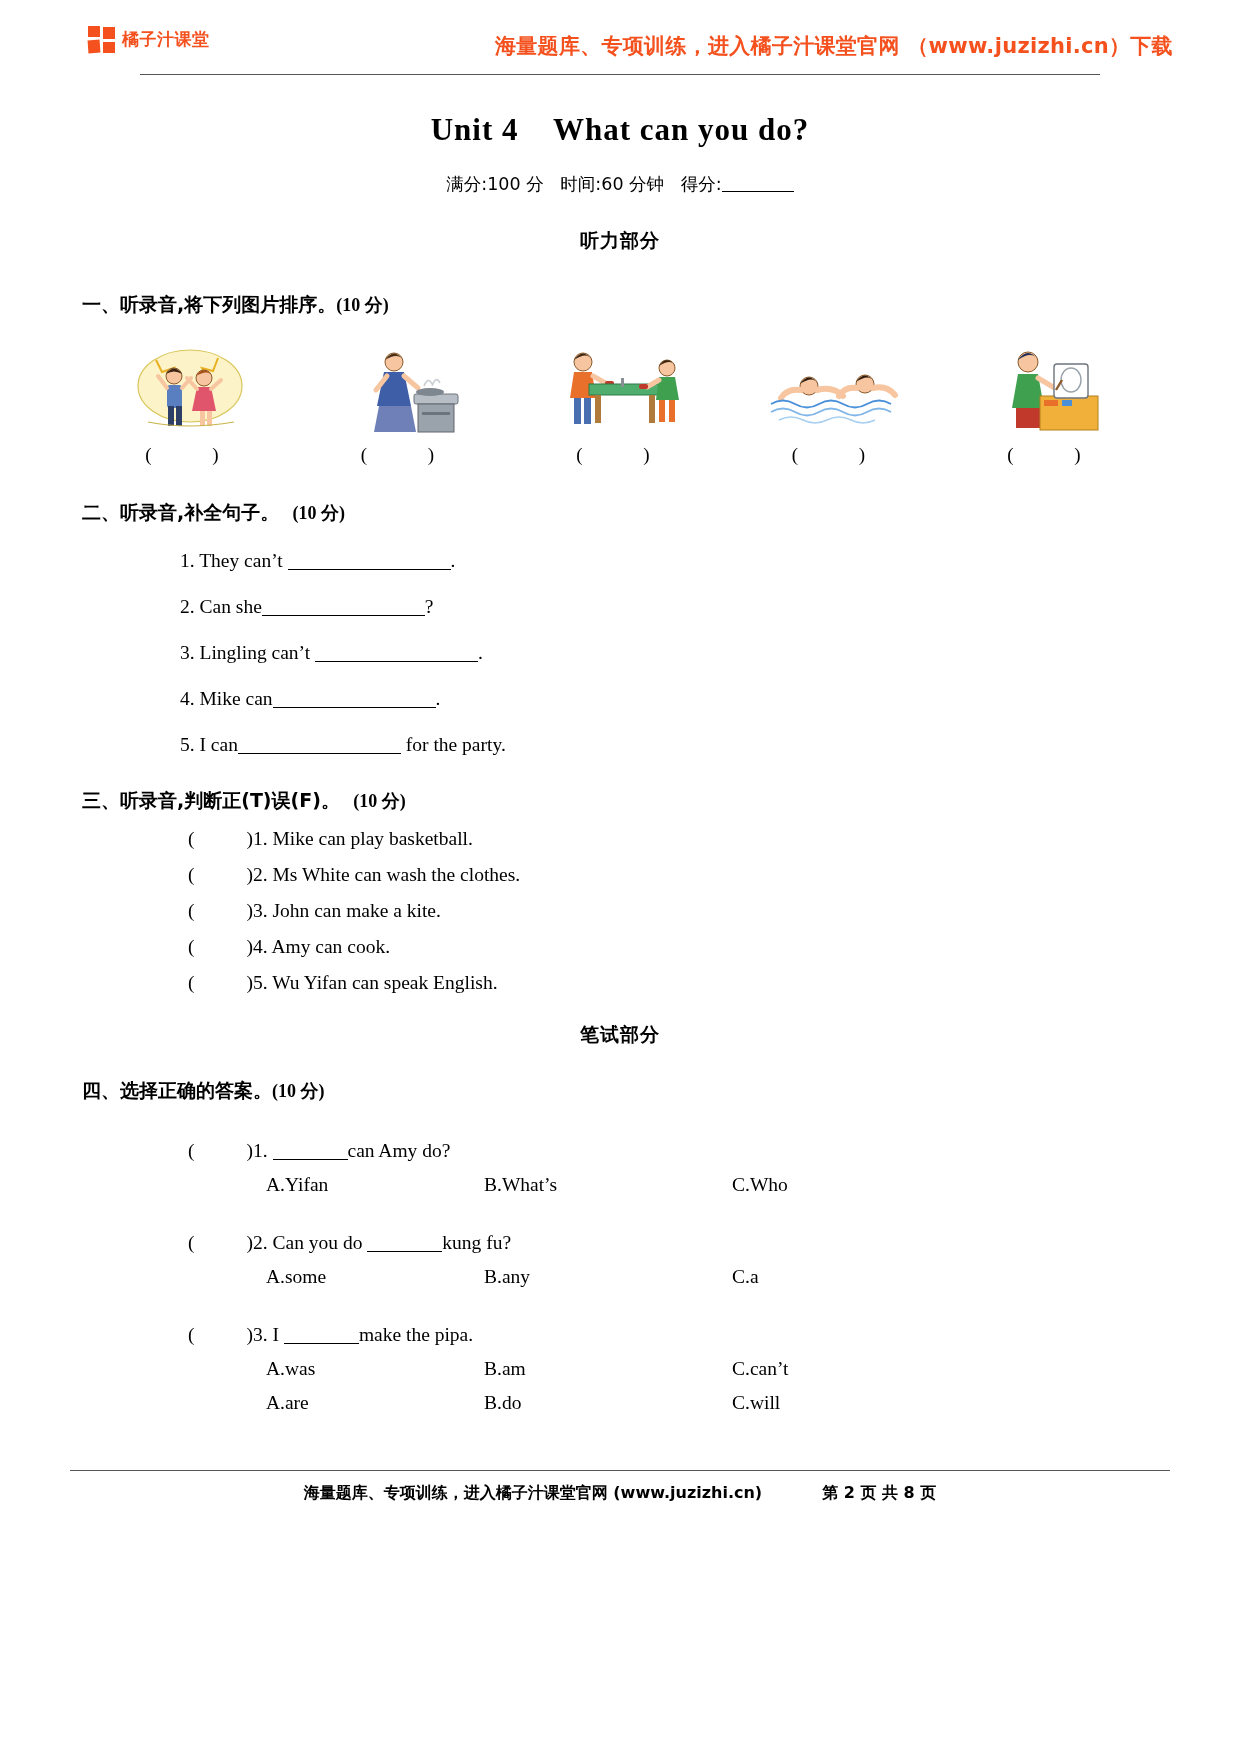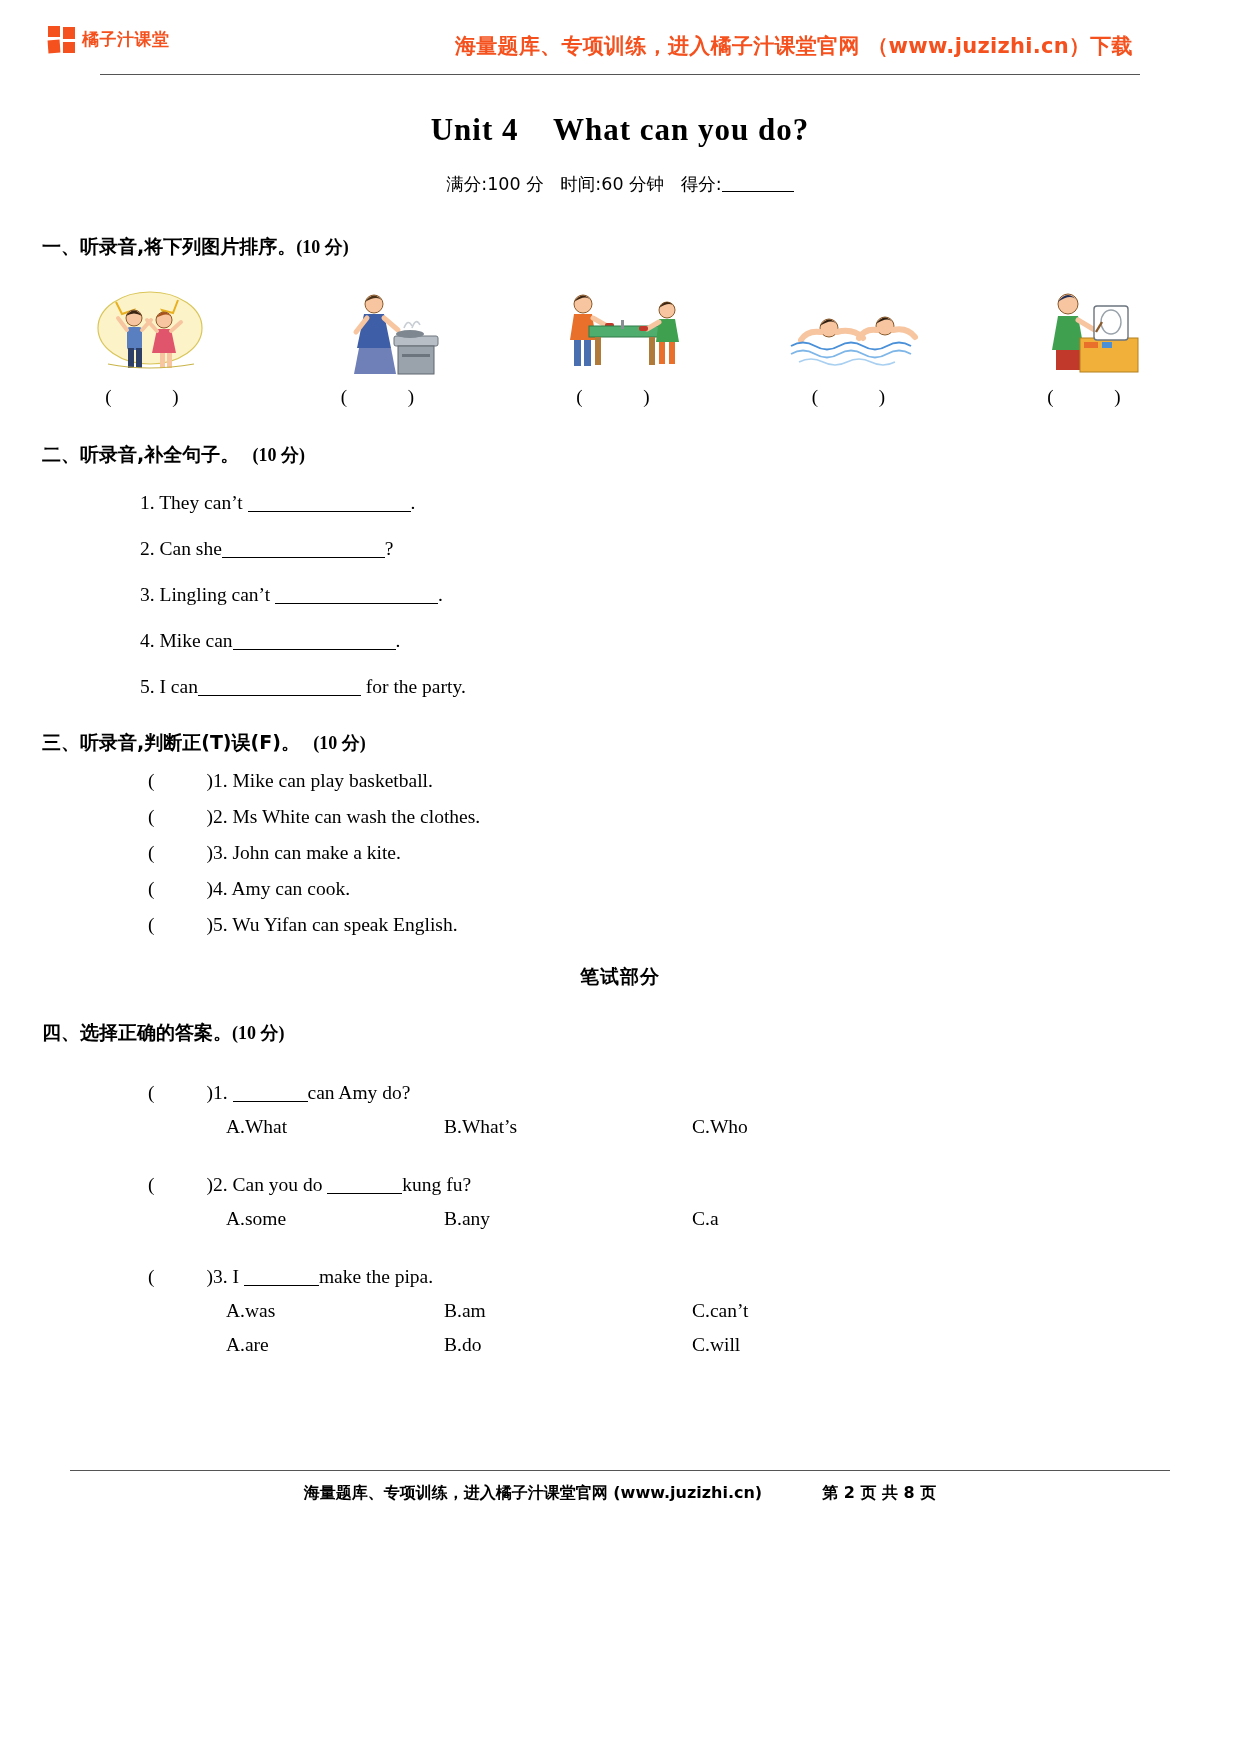--- a/index.html
+++ b/index.html
@@ -13,21 +13,21 @@
     position: relative;
     font-family: "Liberation Serif", serif;
     color: #000000;
     overflow: hidden;
   }
   .page {
     position: relative;
     width: 1240px;
     height: 1538px;
     box-sizing: border-box;
-    padding: 0 30px;
+    padding: 0 70px;
   }
 
   
   .header {
     position: relative;
     height: 54px;
     display: flex;
     align-items: center;
     padding-top: 22px;
   }
@@ -237,20 +237,21 @@
       </span>
       <span class="brand-name">橘子汁课堂</span>
     </div>
     <div class="header-promo">海量题库、专项训练，进入橘子汁课堂官网 （www.juzizhi.cn）下载</div>
     <div class="header-rule"></div>
   </div>
 
   <div class="doc-title">Unit 4    What can you do?</div>
   <div class="doc-subtitle"><span>满分:100 分</span>   <span>时间:60 分钟</span>   <span>得分:</span><span class="blankline"></span></div>
 
+  <div class="part-banner part-listening">听力部分</div>
 
   <div class="sec-head" style="margin-top:38px"><span>一、听录音,将下列图片排序。</span><span class="pts">(10 分)</span></div>
 
   <div class="pic-row">
 
     <div class="pic-cell">
       <div class="pic-art">
         <svg width="150" height="98" viewBox="0 0 150 98">
           <ellipse cx="72" cy="44" rx="52" ry="36" fill="#fdf3c8" stroke="#d9c65a" stroke-width="1.2"></ellipse>
           <path d="M38 18 l6 12 l12 -4 l-6 14" fill="none" stroke="#e8b020" stroke-width="2"></path>
@@ -380,21 +381,21 @@
   <div class="tf-item">(<span class="paren-gap"></span>)<span>3.</span> <span>John can make a kite.</span></div>
   <div class="tf-item">(<span class="paren-gap"></span>)<span>4.</span> <span>Amy can cook.</span></div>
   <div class="tf-item">(<span class="paren-gap"></span>)<span>5.</span> <span>Wu Yifan can speak English.</span></div>
 
   <div class="part-banner part-written">笔试部分</div>
 
   <div class="sec-head" style="margin-top:30px"><span>四、选择正确的答案。</span><span class="pts">(10 分)</span></div>
 
   <div class="mc-stem">(<span class="paren-gap"></span>)<span>1.</span><span> </span><span class="blank w72"></span><span>can Amy do?</span></div>
   <div class="mc-opts">
-      <span class="o1">A.What</span>
+      <span class="o1">A.Yifan</span>
       <span class="o2">B.What’s</span>
       <span>C.Who</span>
     </div>
 
   <div class="mc-stem">(<span class="paren-gap"></span>)<span>2.</span><span> Can you do </span><span class="blank w72"></span><span>kung fu?</span></div>
   <div class="mc-opts">
       <span class="o1">A.some</span>
       <span class="o2">B.any</span>
       <span>C.a</span>
     </div>

